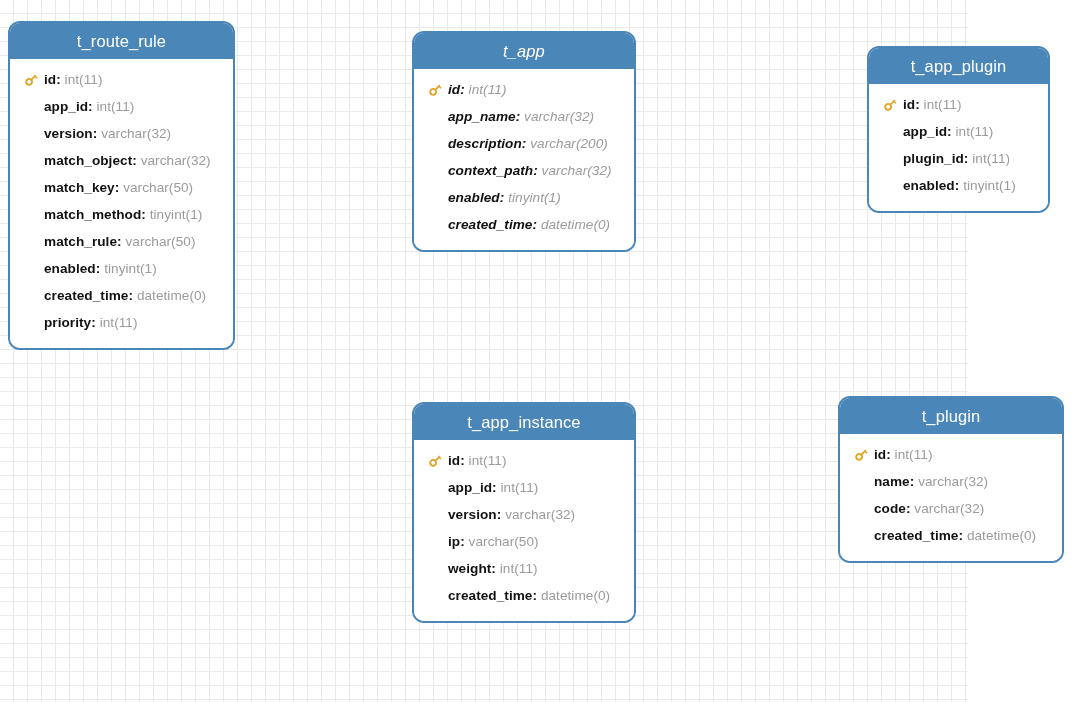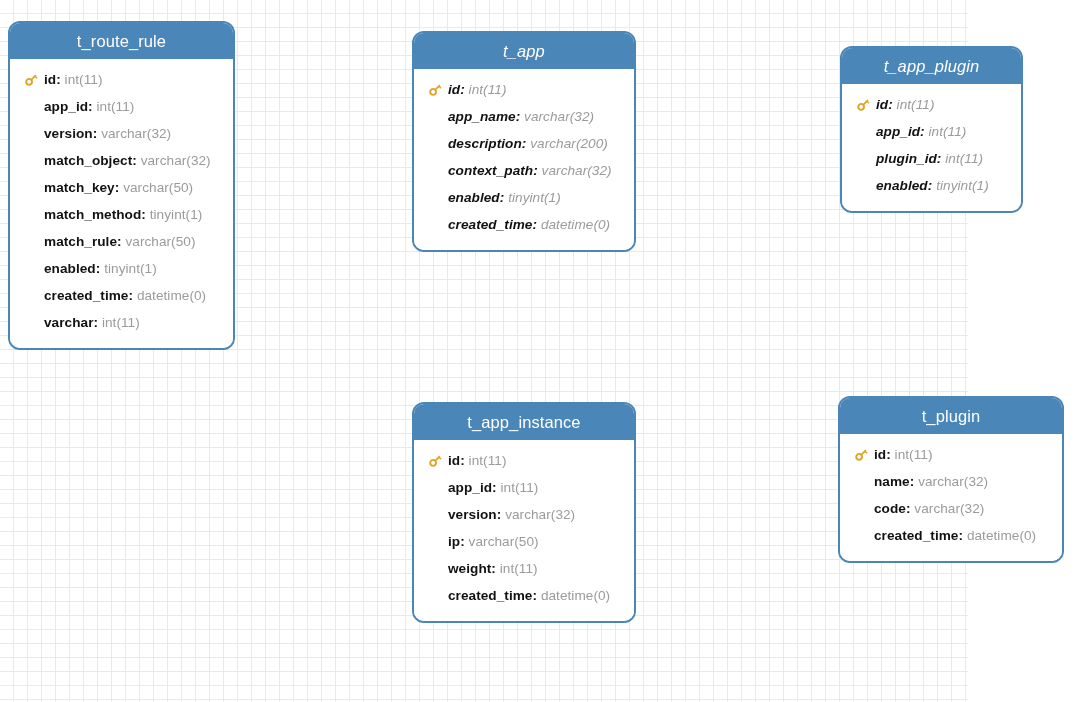--- a/index.html
+++ b/index.html
@@ -141,21 +141,21 @@
         <div class="field-row">
           <span class="key-slot"></span>
           <span class="field-text"><span class="field-name">enabled</span><span class="field-sep">: </span><span class="field-type">tinyint(1)</span></span>
         </div>
         <div class="field-row">
           <span class="key-slot"></span>
           <span class="field-text"><span class="field-name">created_time</span><span class="field-sep">: </span><span class="field-type">datetime(0)</span></span>
         </div>
         <div class="field-row">
           <span class="key-slot"></span>
-          <span class="field-text"><span class="field-name">varchar</span><span class="field-sep">: </span><span class="field-type">int(11)</span></span>
+          <span class="field-text"><span class="field-name">priority</span><span class="field-sep">: </span><span class="field-type">int(11)</span></span>
         </div>
       </div>
     </div>
     <div class="entity" style="left: 412px; top: 31px; width: 224px; font-style: italic;">
       <div class="entity-header">t_app</div>
       <div class="entity-body">
         <div class="field-row">
           <span class="key-slot">
             <svg width="15" height="15" viewBox="0 0 16 16" class="key-icon">
               <g transform="rotate(-45 8 8)">
@@ -182,21 +182,21 @@
         <div class="field-row">
           <span class="key-slot"></span>
           <span class="field-text"><span class="field-name">enabled</span><span class="field-sep">: </span><span class="field-type">tinyint(1)</span></span>
         </div>
         <div class="field-row">
           <span class="key-slot"></span>
           <span class="field-text"><span class="field-name">created_time</span><span class="field-sep">: </span><span class="field-type">datetime(0)</span></span>
         </div>
       </div>
     </div>
-    <div class="entity" style="left: 840px; top: 46px; width: 183px; font-style: italic;">
+    <div class="entity" style="left: 867px; top: 46px; width: 183px;">
       <div class="entity-header">t_app_plugin</div>
       <div class="entity-body">
         <div class="field-row">
           <span class="key-slot">
             <svg width="15" height="15" viewBox="0 0 16 16" class="key-icon">
               <g transform="rotate(-45 8 8)">
                 <circle cx="4.4" cy="8" r="3.1" fill="none" stroke="#e0a526" stroke-width="2.1"></circle>
                 <rect x="7.2" y="7.05" width="7.4" height="1.9" fill="#e0a526"></rect>
                 <rect x="12.2" y="8.6" width="1.8" height="2.6" fill="#e0a526"></rect>
               </g>

